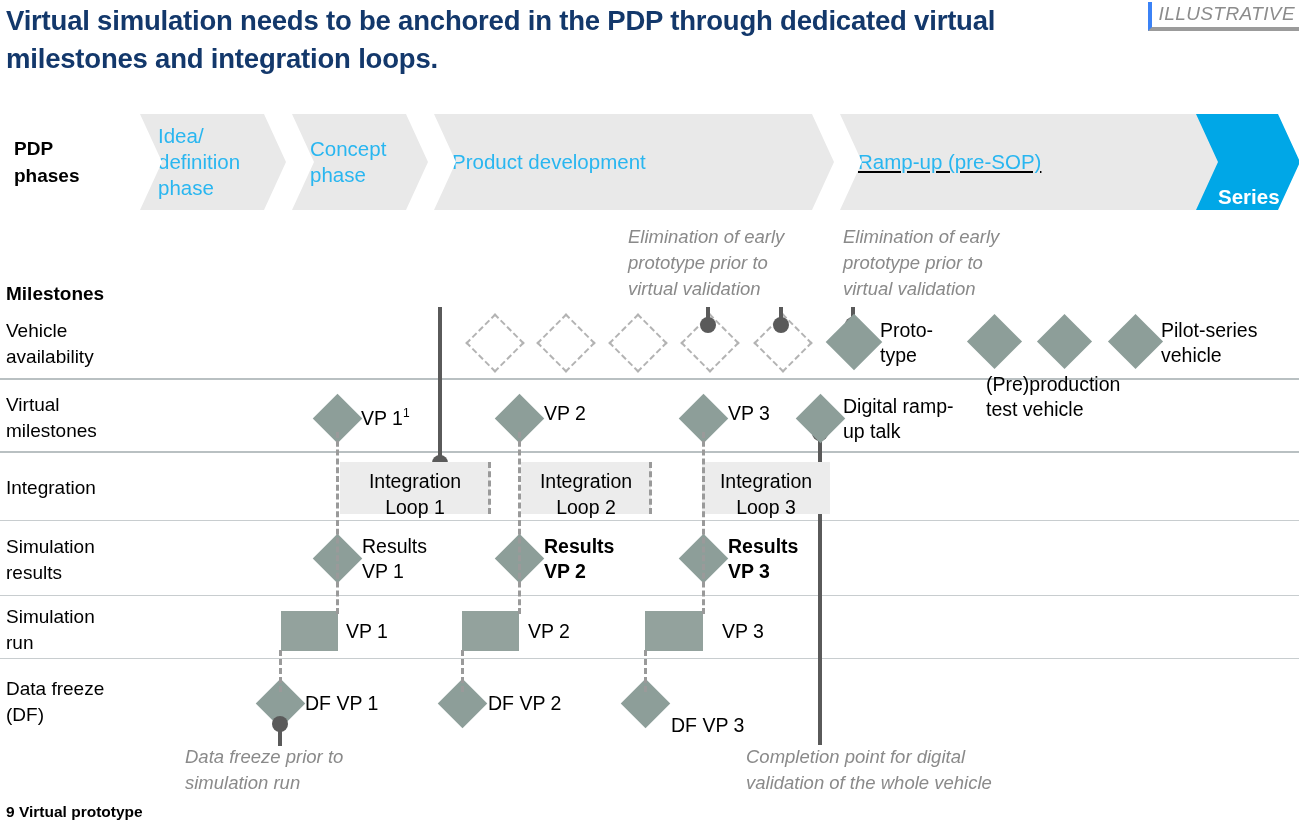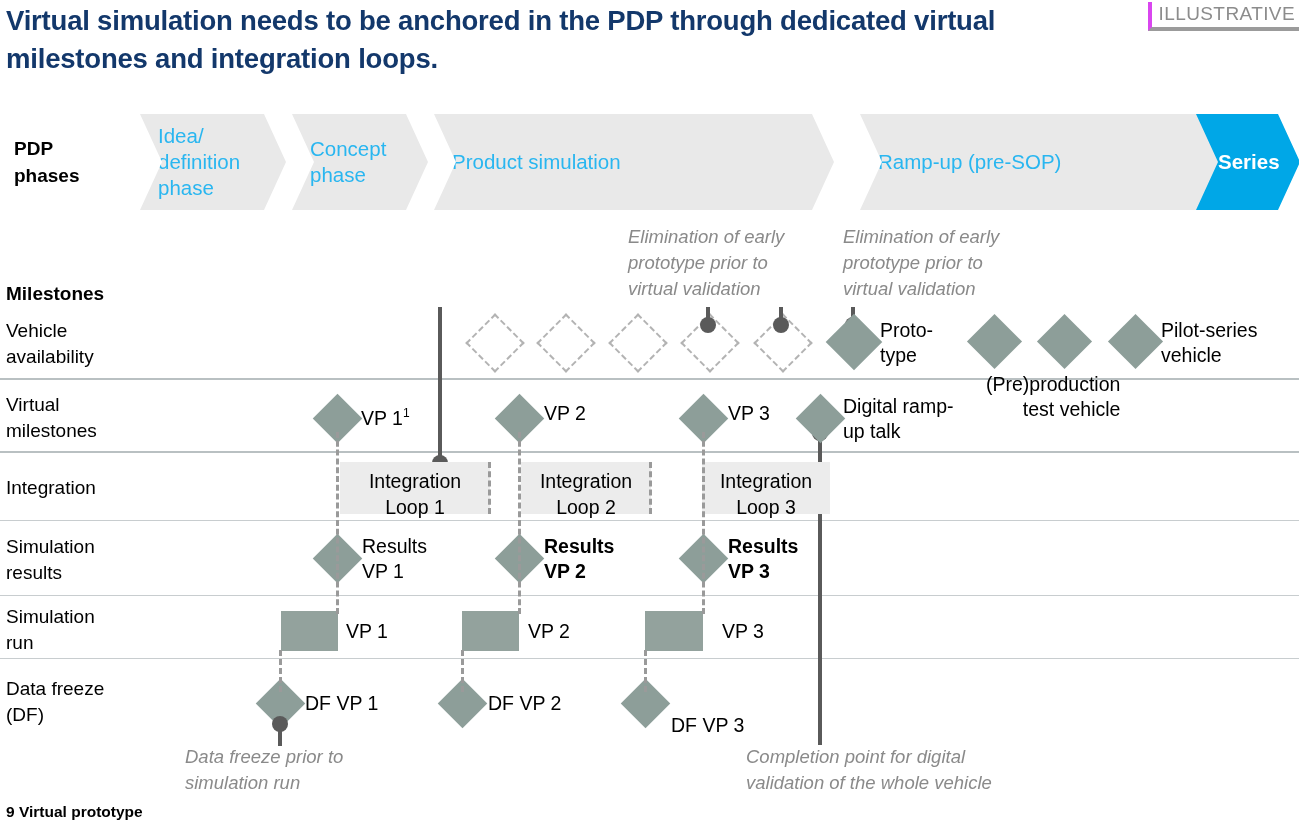--- a/index.html
+++ b/index.html
@@ -14,25 +14,26 @@
   .canvas{position:relative;width:1299px;height:827px;}
 
   
   .title{
     position:absolute;left:6px;top:2px;width:1090px;
     font-size:27.5px;line-height:38px;font-weight:700;
     color:#13386b;letter-spacing:-0.2px;
   }
   .illustrative{
     position:absolute;right:0px;top:2px;
-    border-left:4px solid #d946ef;
+    border-left:4px solid #3b82f6;
     border-bottom:4px solid #9b9b9b;
     padding:2px 4px 3px 7px;
     font-size:19px;color:#8c8c8c;letter-spacing:0.4px;
     line-height:20px;
+    font-style:italic;
   }
 
   
   .pdp-label{
     position:absolute;left:14px;top:135px;
     font-size:19px;font-weight:700;line-height:27px;
   }
   .band{position:absolute;left:140px;top:114px;width:1159px;height:96px;}
   .chev{
     position:absolute;top:0;height:96px;
@@ -105,28 +106,28 @@
 
     <div class="chev" style="left:0px;width:146px;clip-path:polygon(0 0,124px 0,146px 48px,124px 96px,0 96px,22px 48px);">
       <div class="chev-txt">Idea/<br>definition<br>phase</div>
     </div>
 
     <div class="chev" style="left:152px;width:136px;clip-path:polygon(0 0,114px 0,136px 48px,114px 96px,0 96px,22px 48px);">
       <div class="chev-txt">Concept<br>phase</div>
     </div>
 
     <div class="chev" style="left:294px;width:400px;clip-path:polygon(0 0,378px 0,400px 48px,378px 96px,0 96px,22px 48px);">
-      <div class="chev-txt">Product simulation</div>
-    </div>
-
-    <div class="chev" style="left:720px;width:379px;clip-path:polygon(0 0,357px 0,379px 48px,357px 96px,0 96px,22px 48px);">
+      <div class="chev-txt">Product development</div>
+    </div>
+
+    <div class="chev" style="left:700px;width:379px;clip-path:polygon(0 0,357px 0,379px 48px,357px 96px,0 96px,22px 48px);text-decoration:underline;">
       <div class="chev-txt">Ramp-up (pre-SOP)</div>
     </div>
 
-    <div class="chev blue" style="left:1056px;width:104px;clip-path:polygon(0 0,82px 0,104px 48px,82px 96px,0 96px,22px 48px);">
+    <div class="chev blue" style="left:1056px;width:104px;clip-path:polygon(0 0,82px 0,104px 48px,82px 96px,0 96px,22px 48px);align-items:flex-end;">
       <div class="chev-txt">Series</div>
     </div>
   </div>
 
   <div class="anno" style="left:628px;top:224px;width:200px;">Elimination of early<br>prototype prior to<br>virtual validation</div>
   <div class="anno" style="left:843px;top:224px;width:200px;">Elimination of early<br>prototype prior to<br>virtual validation</div>
 
   <div class="rlabel b" style="top:281px;">Milestones</div>
   <div class="rlabel" style="top:318px;">Vehicle<br>availability</div>
   <div class="rlabel" style="top:392px;">Virtual<br>milestones</div>
@@ -159,21 +160,21 @@
   <div class="dot" style="left:773px;top:317px;"></div>
   <div class="vline" style="left:851px;top:307px;height:18px;"></div>
   <div class="dot" style="left:845px;top:317px;"></div>
 
   <div class="dia solid" style="left:834px;top:322px;width:40px;height:40px;"></div>
   <div class="dia solid" style="left:975px;top:322px;width:39px;height:39px;"></div>
   <div class="dia solid" style="left:1045px;top:322px;width:39px;height:39px;"></div>
   <div class="dia solid" style="left:1116px;top:322px;width:39px;height:39px;"></div>
 
   <div class="mk" style="left:880px;top:318px;">Proto-<br>type</div>
-  <div class="mk" style="left:986px;top:372px;text-align:right;">(Pre)production<br>test vehicle</div>
+  <div class="mk" style="left:986px;top:372px;">(Pre)production<br>test vehicle</div>
   <div class="mk" style="left:1161px;top:318px;">Pilot-series<br>vehicle</div>
 
   <div class="dia solid" style="left:320px;top:401px;width:35px;height:35px;"></div>
   <div class="mk" style="left:361px;top:401px;">VP 1<sup>1</sup></div>
   <div class="dia solid" style="left:502px;top:401px;width:35px;height:35px;"></div>
   <div class="mk" style="left:544px;top:401px;">VP 2</div>
   <div class="dia solid" style="left:686px;top:401px;width:35px;height:35px;"></div>
   <div class="mk" style="left:728px;top:401px;">VP 3</div>
   <div class="dia solid" style="left:803px;top:401px;width:35px;height:35px;"></div>
   <div class="mk" style="left:843px;top:394px;">Digital ramp-<br>up talk</div>

